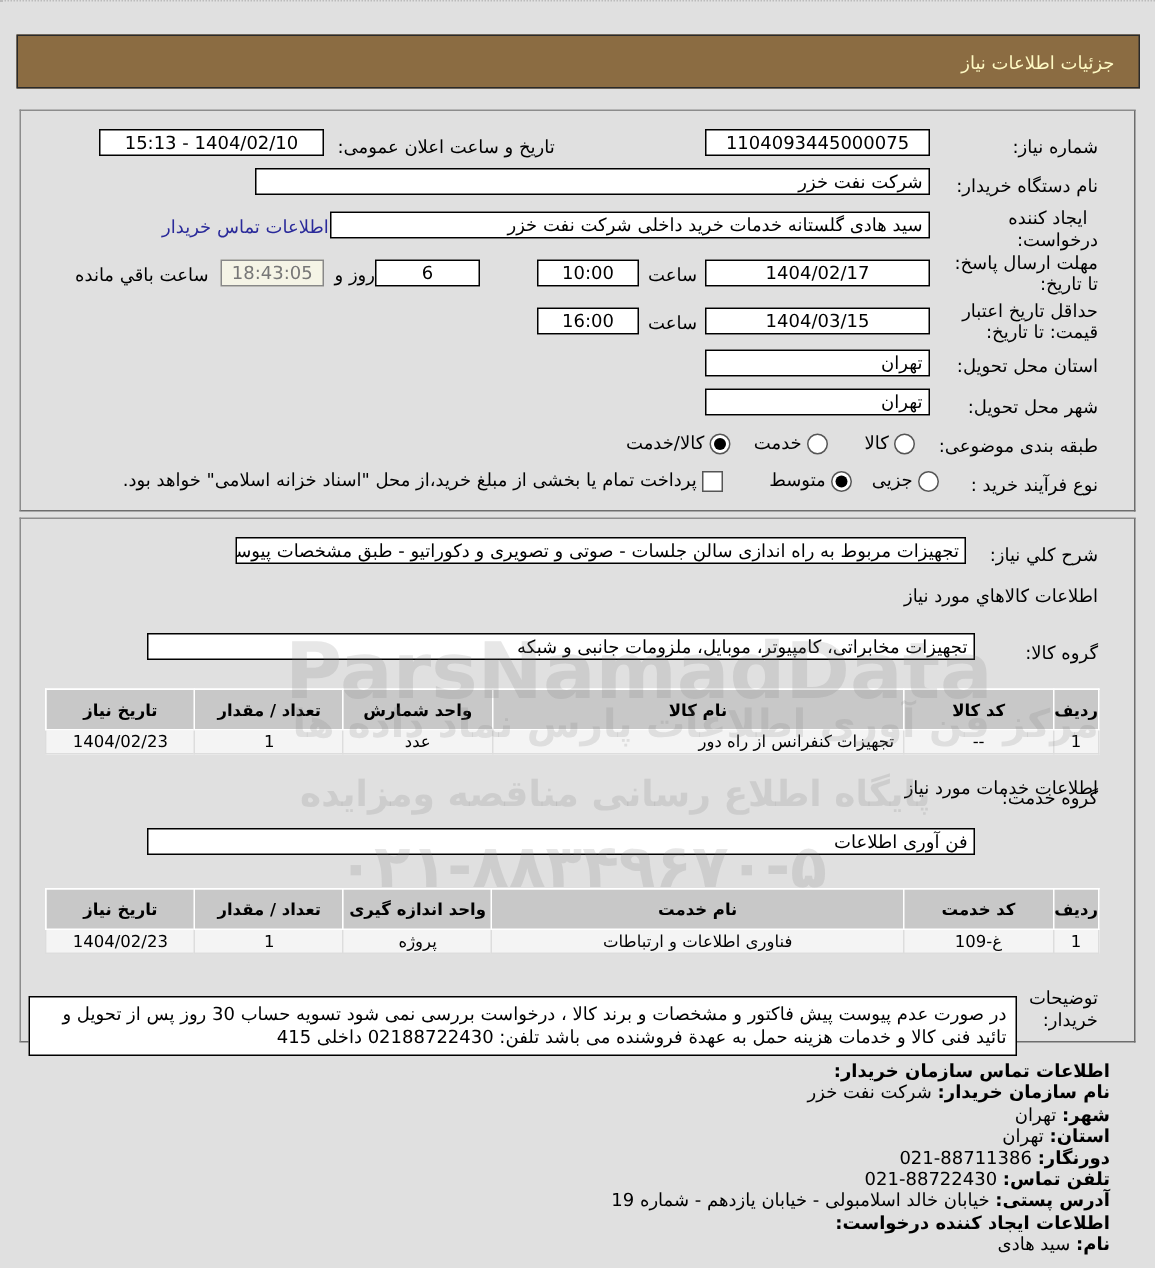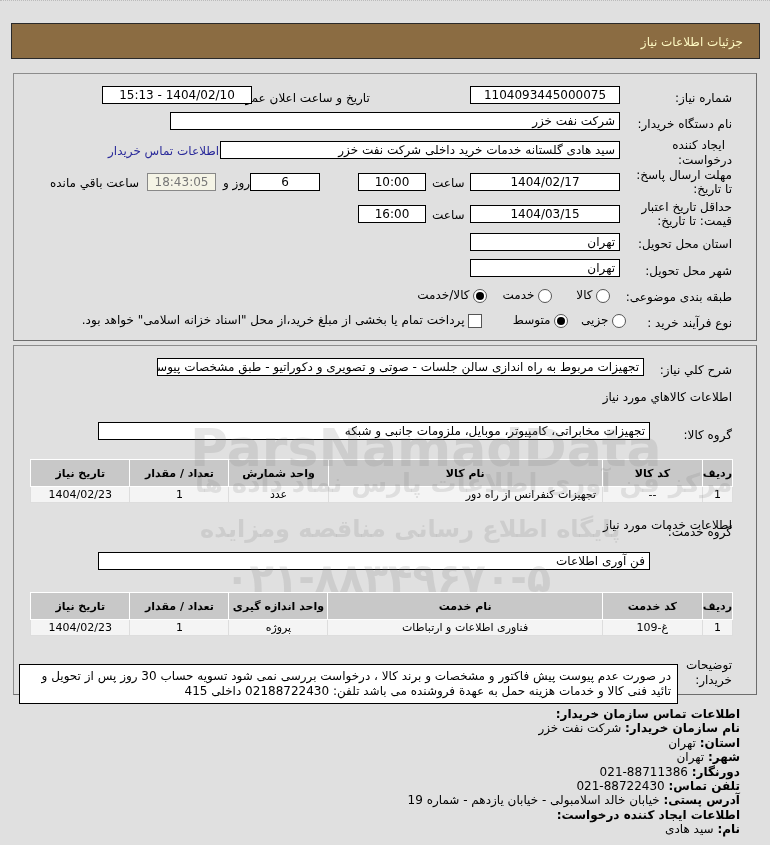--- a/index.html
+++ b/index.html
@@ -70,21 +70,21 @@
 
 <div class="header-bar">
   <span>جزئیات اطلاعات نیاز</span>
 </div>
 
 <div class="panel panel1"></div>
 
 <span class="abs lbl" style="right:38px;top:91px;">شماره نیاز:</span>
 <div class="box c" style="left:470px;top:86px;width:150px;">1104093445000075</div>
 <span class="abs lbl" style="left:225px;top:91px;">تاریخ و ساعت اعلان عمومی:</span>
-<div class="box c" style="left:66px;top:86px;width:150px;margin-left:36px;">1404/02/10 - 15:13</div>
+<div class="box c" style="left:66px;top:86px;width:150px;">1404/02/10 - 15:13</div>
 
 <span class="abs lbl" style="right:38px;top:117px;">نام دستگاه خریدار:</span>
 <div class="box r" style="left:170px;top:112px;width:450px;">شرکت نفت خزر</div>
 
 <span class="abs lbl" style="right:45px;top:138px;">ایجاد کننده</span>
 <span class="abs lbl" style="right:38px;top:153px;">درخواست:</span>
 <div class="box r" style="left:220px;top:141px;width:400px;">سید هادی گلستانه خدمات خرید داخلی شرکت نفت خزر</div>
 <span class="abs lbl link" style="left:108px;top:144px;">اطلاعات تماس خریدار</span>
 
 <span class="abs lbl" style="right:38px;top:168px;">مهلت ارسال پاسخ:</span>
@@ -198,22 +198,22 @@
   </tbody>
 </table>
 
 <span class="abs sec-title" style="right:38px;top:658px;">توضیحات</span>
 <span class="abs sec-title" style="right:38px;top:673px;">خریدار:</span>
 <div class="desc-box" style="left:19px;top:650px;width:659px;height:40px;">در صورت عدم پیوست پیش فاکتور و مشخصات و برند کالا ، درخواست بررسی نمی شود تسویه حساب 30 روز پس از تحویل و تائید فنی کالا و خدمات هزینه حمل به عهدة فروشنده می باشد تلفن: 02188722430 داخلی 415</div>
 
 <div class="contact">
   <div class="k">اطلاعات تماس سازمان خریدار:</div>
   <div><span class="k">نام سازمان خریدار:</span> <span>شرکت نفت خزر</span></div>
+  <div><span class="k">شهر:</span> <span>تهران</span></div>
   <div><span class="k">استان:</span> <span>تهران</span></div>
-  <div><span class="k">شهر:</span> <span>تهران</span></div>
   <div><span class="k">دورنگار:</span> <span>88711386-021</span></div>
   <div><span class="k">تلفن تماس:</span> <span>88722430-021</span></div>
   <div><span class="k">آدرس پستی:</span> <span>خیابان خالد اسلامبولی - خیابان یازدهم - شماره 19</span></div>
   <div class="k">اطلاعات ایجاد کننده درخواست:</div>
   <div><span class="k">نام:</span> <span>سید هادی</span></div>
 </div>
 
 <div class="watermark" style="left:190px;top:418px;font-size:52px;direction:ltr;">ParsNamadData</div>
 <div class="watermark" style="left:195px;top:468px;font-size:26px;">مرکز فن آوری اطلاعات پارس نماد داده ها</div>
 <div class="watermark" style="left:200px;top:515px;font-size:24px;">پایگاه اطلاع رسانی مناقصه ومزایده</div>

